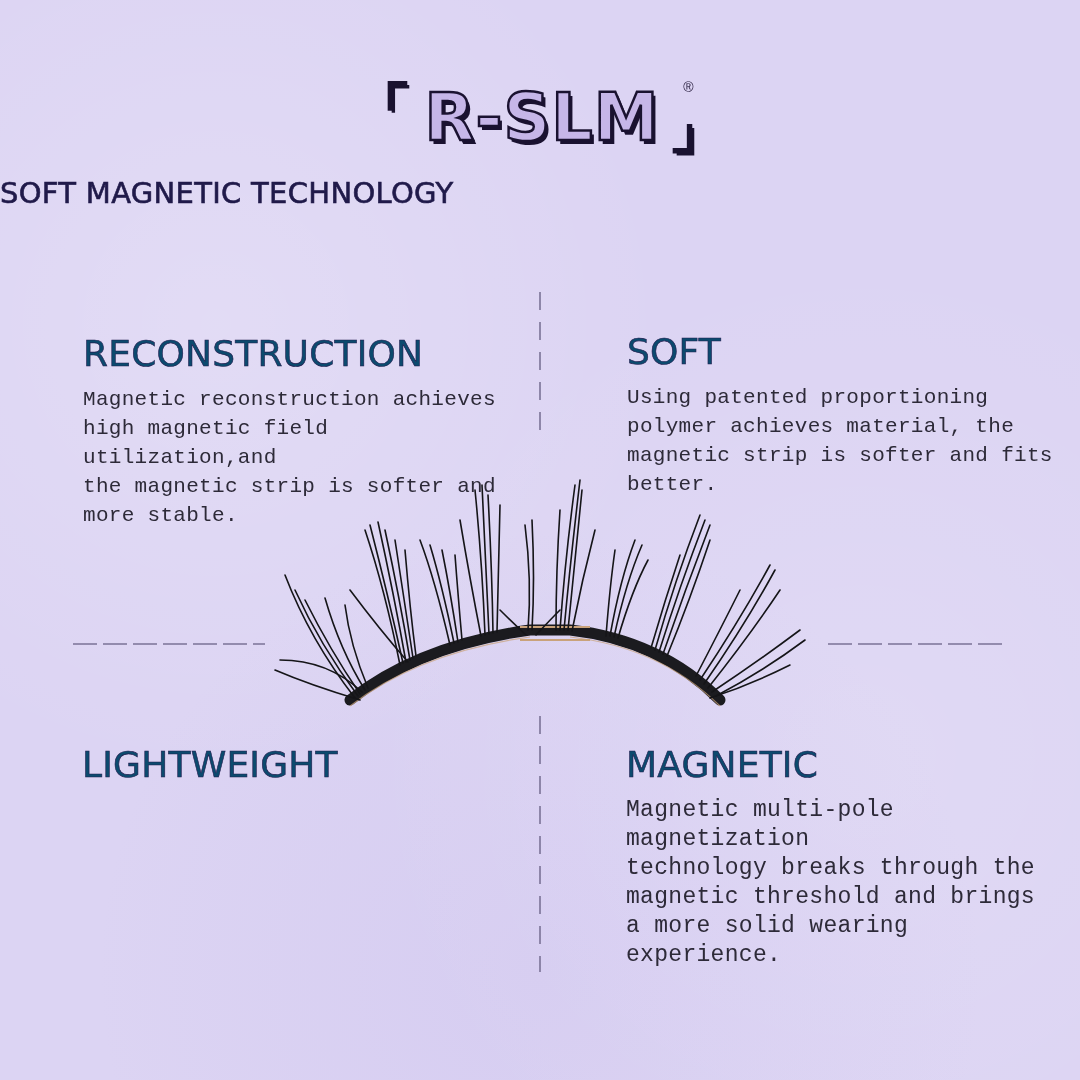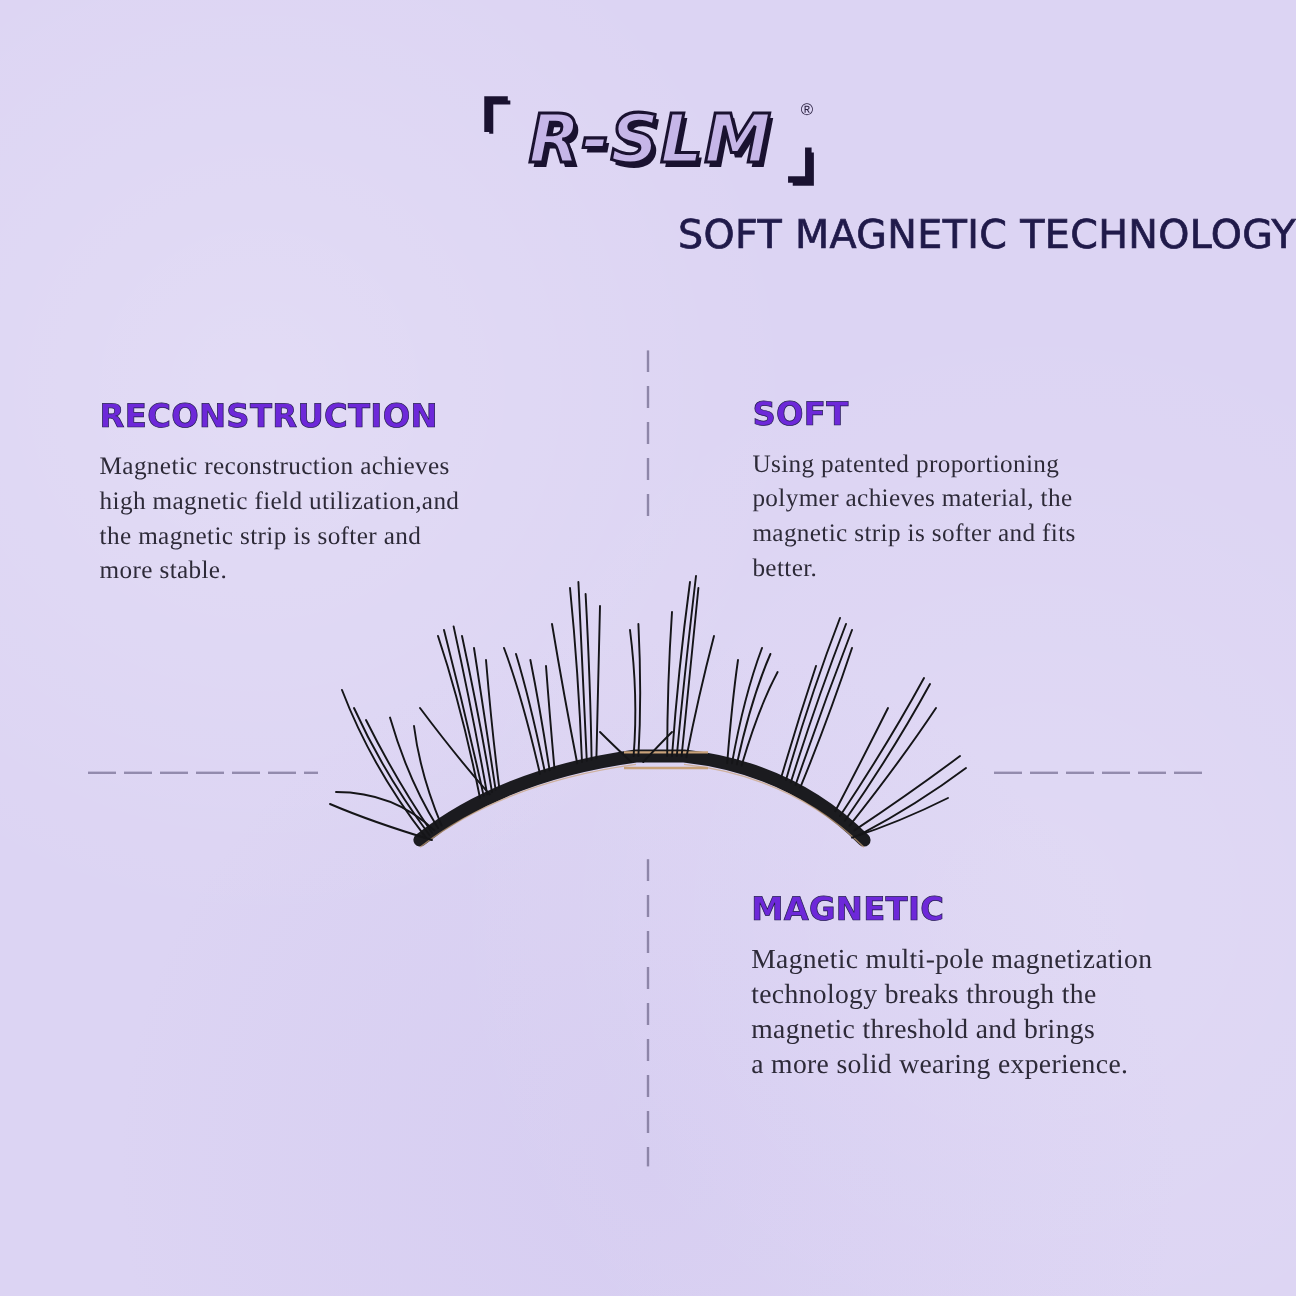--- a/index.html
+++ b/index.html
@@ -47,68 +47,67 @@
       color: #cbbde9;
       -webkit-text-stroke: 2px #1a1230;
       text-shadow: 3px 3px 0 #1a1230;
       line-height: 1;
     }
     .bracket.left { margin-right: 14px; transform: translateY(-10px); }
     .bracket.right { margin-left: 10px; transform: translateY(12px); }
     .logo-text {
       font-family: "DejaVu Sans", sans-serif;
       font-weight: bold;
-      font-size: 56px;
+      font-size: 65px;
       letter-spacing: 1px;
       color: #c6b6e8;
       -webkit-text-stroke: 2.5px #1a1230;
       text-shadow: 3px 4px 0 #1a1230;
       line-height: 1;
-      font-style: italic;
     }
     .reg {
       position: absolute;
       top: -6px;
       right: 28px;
       font-size: 14px;
       color: #2a2040;
     }
 
     .subtitle {
       position: absolute;
       top: 176px;
       left: 0;
       width: 1080px;
-      text-align: right;
-      font-family: "DejaVu Sans", sans-serif;
-      font-size: 33px;
+      text-align: left;
+      font-family: "DejaVu Sans", sans-serif;
+      font-size: 29px;
       font-weight: normal;
       color: #201a4a;
       letter-spacing: 0.3px;
       -webkit-text-stroke: 0.6px #201a4a;
     }
 
     
     .feature {
       position: absolute;
       width: 440px;
     }
     .feature h2 {
       margin: 0 0 10px 0;
       font-family: "DejaVu Sans", sans-serif;
-      font-size: 27px;
-      font-weight: bold;
-      color: #6d28d9;
+      font-size: 36px;
+      font-weight: normal;
+      color: #0c4a6e;
       -webkit-text-stroke: 0.6px #221c4e;
       letter-spacing: 0.2px;
       line-height: 1.2;
     }
     .feature p {
       margin: 0;
-      font-family: Liberation Serif, serif;
+      font-family: Liberation Mono, monospace;
       font-size: 21px;
       font-weight: normal;
       color: #2d2a38;
       line-height: 29px;
       letter-spacing: 0.3px;
       white-space: pre-line;
     }
     .f1 { left: 83px; top: 332px; }
     .f2 { left: 627px; top: 330px; }
     .f3 { left: 82px; top: 743px; }
@@ -175,20 +174,21 @@
 
 <div class="feature f2">
   <h2>SOFT</h2>
   <p>Using patented proportioning
 polymer achieves material, the
 magnetic strip is softer and fits
 better.</p>
 </div>
 
 <div class="feature f3">
+  <h2>LIGHTWEIGHT</h2>
 </div>
 
 <div class="feature f4">
   <h2>MAGNETIC</h2>
   <p>Magnetic multi-pole magnetization
 technology breaks through the
 magnetic threshold and brings
 a more solid wearing experience.</p>
 </div>
 

